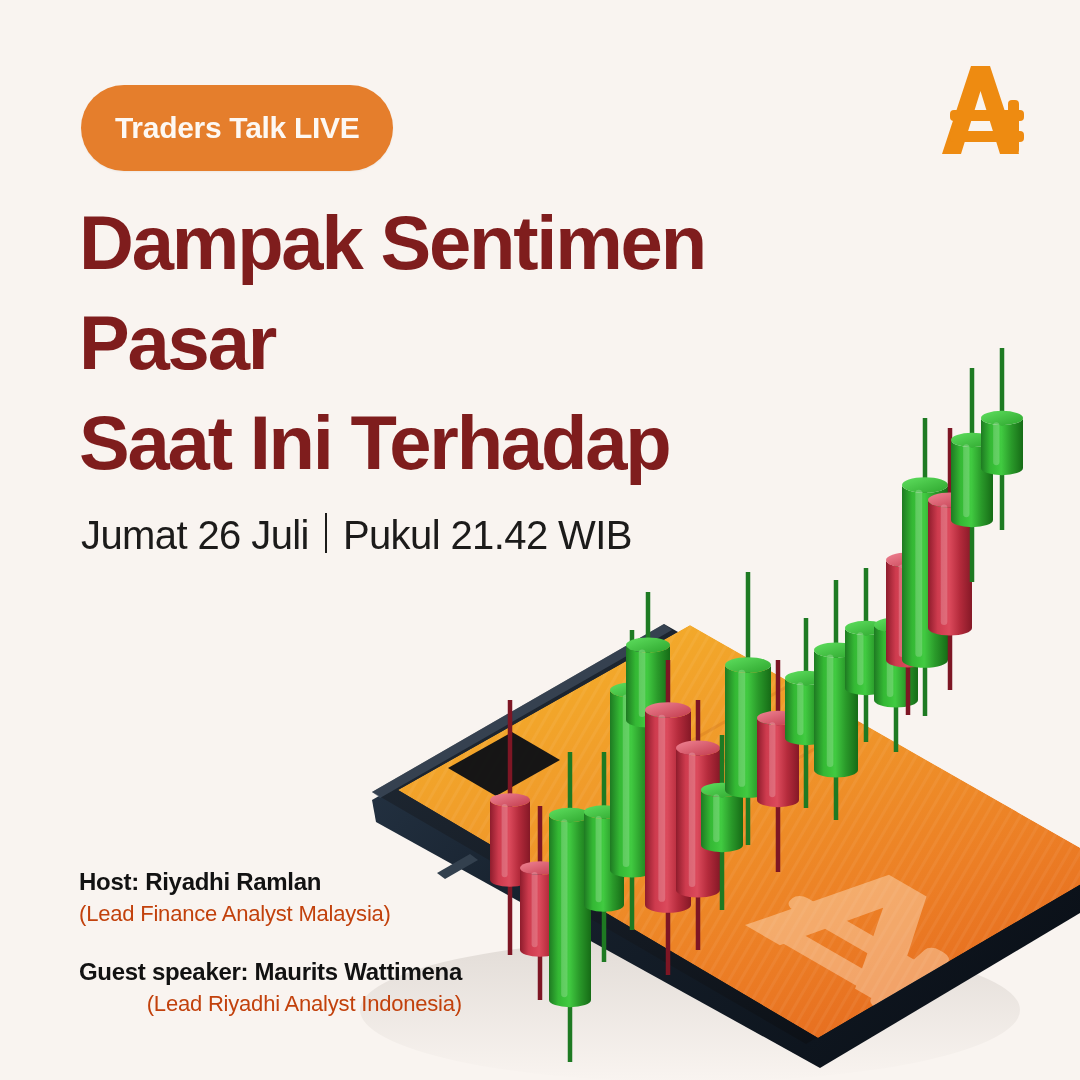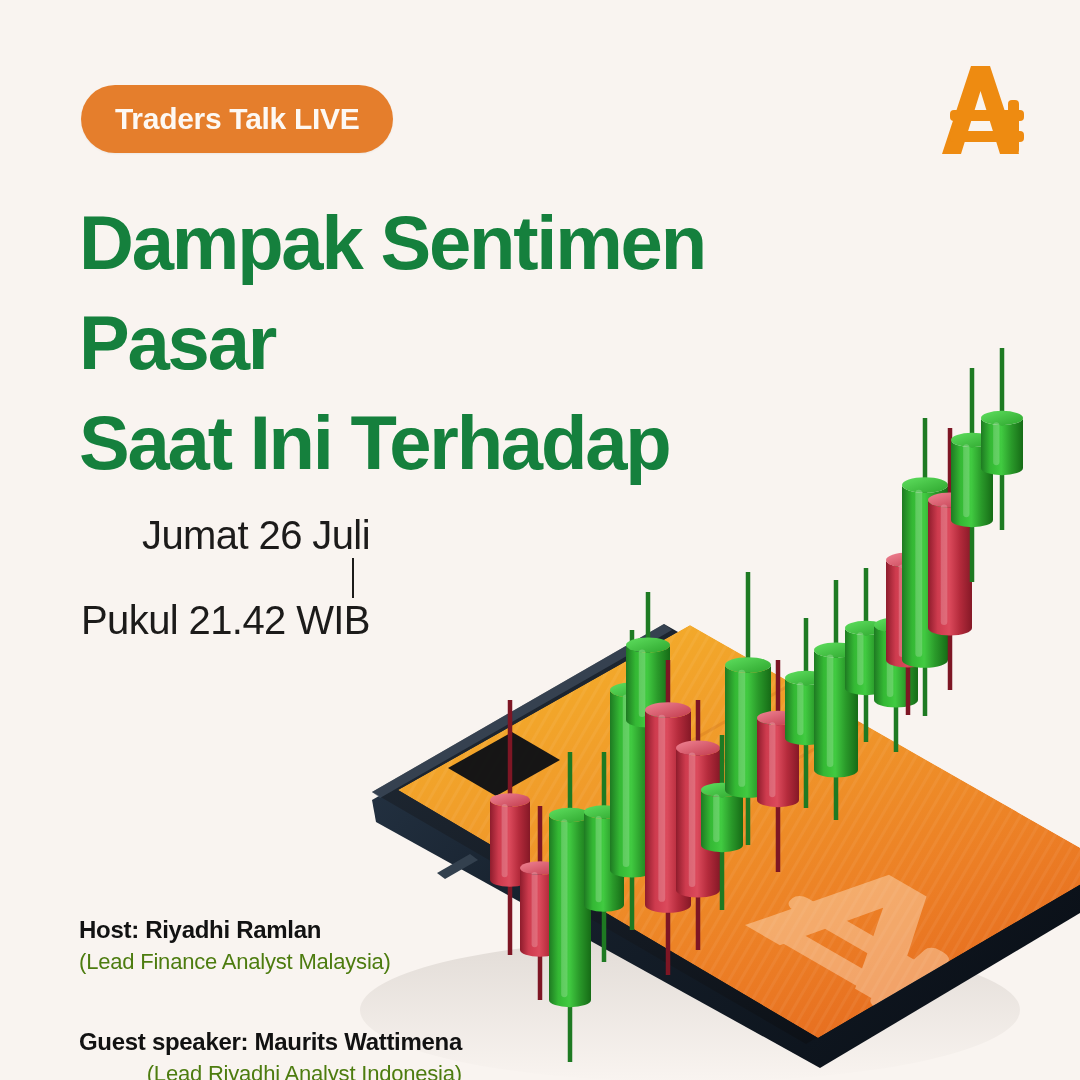--- a/index.html
+++ b/index.html
@@ -14,21 +14,21 @@
   #poster {
     position:absolute; left:0; top:0;
     width:1080px; height:1080px;
     background:#F9F4F0;
     overflow:hidden;
   }
 
   
   #badge {
     position:absolute; left:81px; top:85px;
-    height:68px;
+    height:86px;
     padding:0 34px;
     display:flex; align-items:center; justify-content:center;
     background:#E57E2C;
     border-radius:999px;
     box-shadow:0 1px 2px rgba(0,0,0,.05);
     z-index:40;
   }
   #badge-label {
     color:#FDF8F3;
     font-size:30px;
@@ -44,64 +44,63 @@
     z-index:40;
   }
 
   
   #headline {
     position:absolute; left:79px; top:193px;
     width:740px;
     z-index:35;
   }
   #headline .hl-line {
-    color:#15803d;
+    color:#7f1d1d;
     font-size:76px;
     font-weight:bold;
     line-height:100px;
     letter-spacing:-2.2px;
     white-space:nowrap;
   }
 
   
   #datetime {
     position:absolute; left:81px; top:513px;
-    display:flex; align-items:flex-end;
+    display:flex; align-items:flex-start;
     color:#1C1B1A;
     font-size:40px;
     font-weight:300;
     letter-spacing:-0.6px;
     z-index:35;
     white-space:nowrap;
-    flex-direction:column;
   }
   #datetime .sep {
     display:inline-block;
     width:2px; height:40px;
     background:#1C1B1A;
     margin:0 16px;
   }
 
   
   #credits {
     position:absolute; left:79px; top:866px;
     z-index:38;
   }
-  #credits .cred-block { margin-bottom:26px;margin-top:48px; }
+  #credits .cred-block { margin-bottom:26px; }
   #credits .cred-block:last-child { margin-bottom:0;text-align:right; }
   #credits .cred-name {
     color:#121212;
     font-size:24px;
     font-weight:bold;
     letter-spacing:-0.3px;
     line-height:32px;
     white-space:nowrap;
   }
   #credits .cred-role {
-    color:#4d7c0f;
+    color:#c2410c;
     font-size:22px;
     font-weight:400;
     letter-spacing:-0.2px;
     line-height:32px;
     white-space:nowrap;
   }
 
   
   #illustration {
     position:absolute; left:0; top:0;

